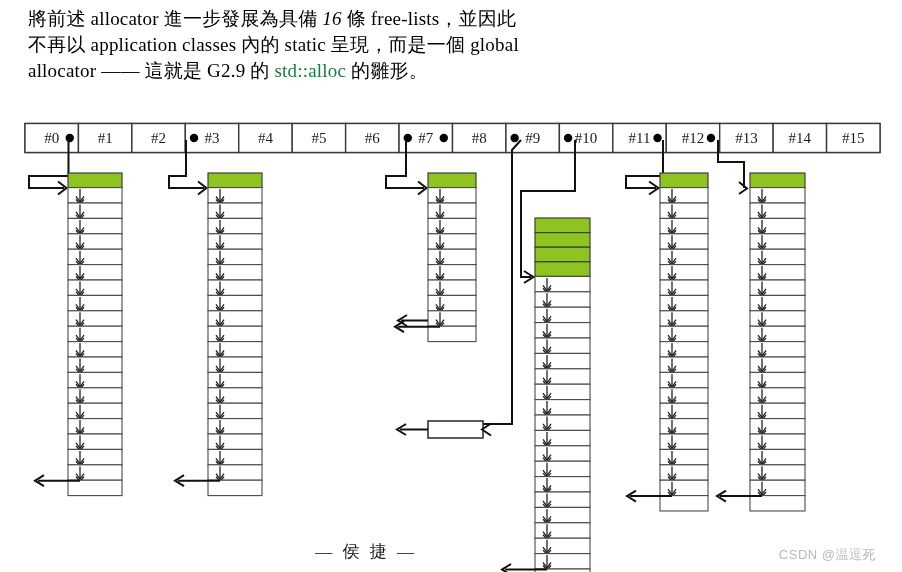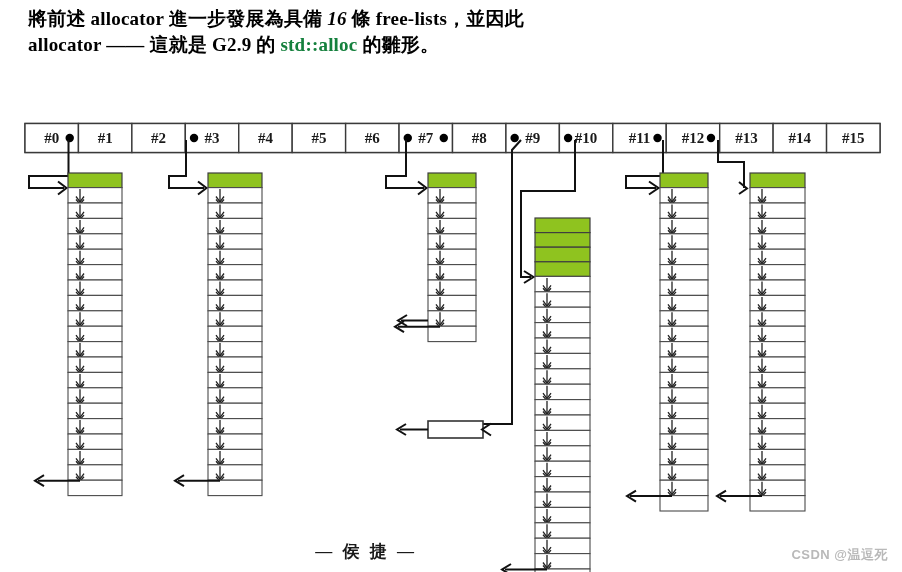--- a/index.html
+++ b/index.html
@@ -1,20 +1,20 @@
 <!DOCTYPE html>
 <html><head>
 <meta charset="utf-8">
 <style>
   html,body{margin:0;padding:0;}
   body{
     width:902px;height:572px;background:#ffffff;overflow:hidden;position:relative;
     font-family:"Liberation Serif","DejaVu Serif",serif;
   }
-  #root{position:absolute;left:0;top:0;width:902px;height:572px;font-weight:bold;}
+  #root{position:absolute;left:0;top:0;width:902px;height:572px;}
 
   
   .header{
     position:absolute;left:28px;top:6px;width:660px;
     font-size:19px;line-height:26px;color:#000;letter-spacing:.2px;
   }
   .header .ln{display:block;white-space:nowrap;}
   .it{font-style:italic;}
   .blue{color:#15803d;}
 
@@ -29,32 +29,33 @@
   .dnarrow{fill:none;stroke:#222;stroke-width:1.3;}
   .plainbox{fill:#ffffff;stroke:#333;stroke-width:1.6;}
 
   
   .footer{
     position:absolute;left:0;top:540px;width:732px;text-align:center;
     font-size:17px;color:#1a1a1a;letter-spacing:3px;
   }
   .footer span{display:inline-block;}
   .watermark{
-    position:absolute;right:14px;top:546px;
+    position:absolute;right:26px;top:546px;
     font-family:"Liberation Sans","DejaVu Sans",sans-serif;
     font-size:13px;color:#b9b9b9;letter-spacing:.5px;
   }
 </style>
 </head>
 <body>
 
 <div id="root">
 
   <div class="header">
     <span class="ln"><span>將前述 allocator 進一步發展為具備 </span><span class="it">16</span><span> 條 free-lists，並因此</span></span>
+    <span class="ln">不再以 application classes 內的 static 呈現，而是一個 global</span>
     <span class="ln"><span>allocator —— 這就是 G2.9 的 </span><span class="blue">std::alloc</span><span> 的雛形。</span></span>
   </div>
 
   <svg viewBox="0 0 902 572">
 
     <g>
       <rect class="cellbox-top" x="25" y="123.5" width="855" height="29"></rect>
 
       <g id="bar-cells">
           <g>

